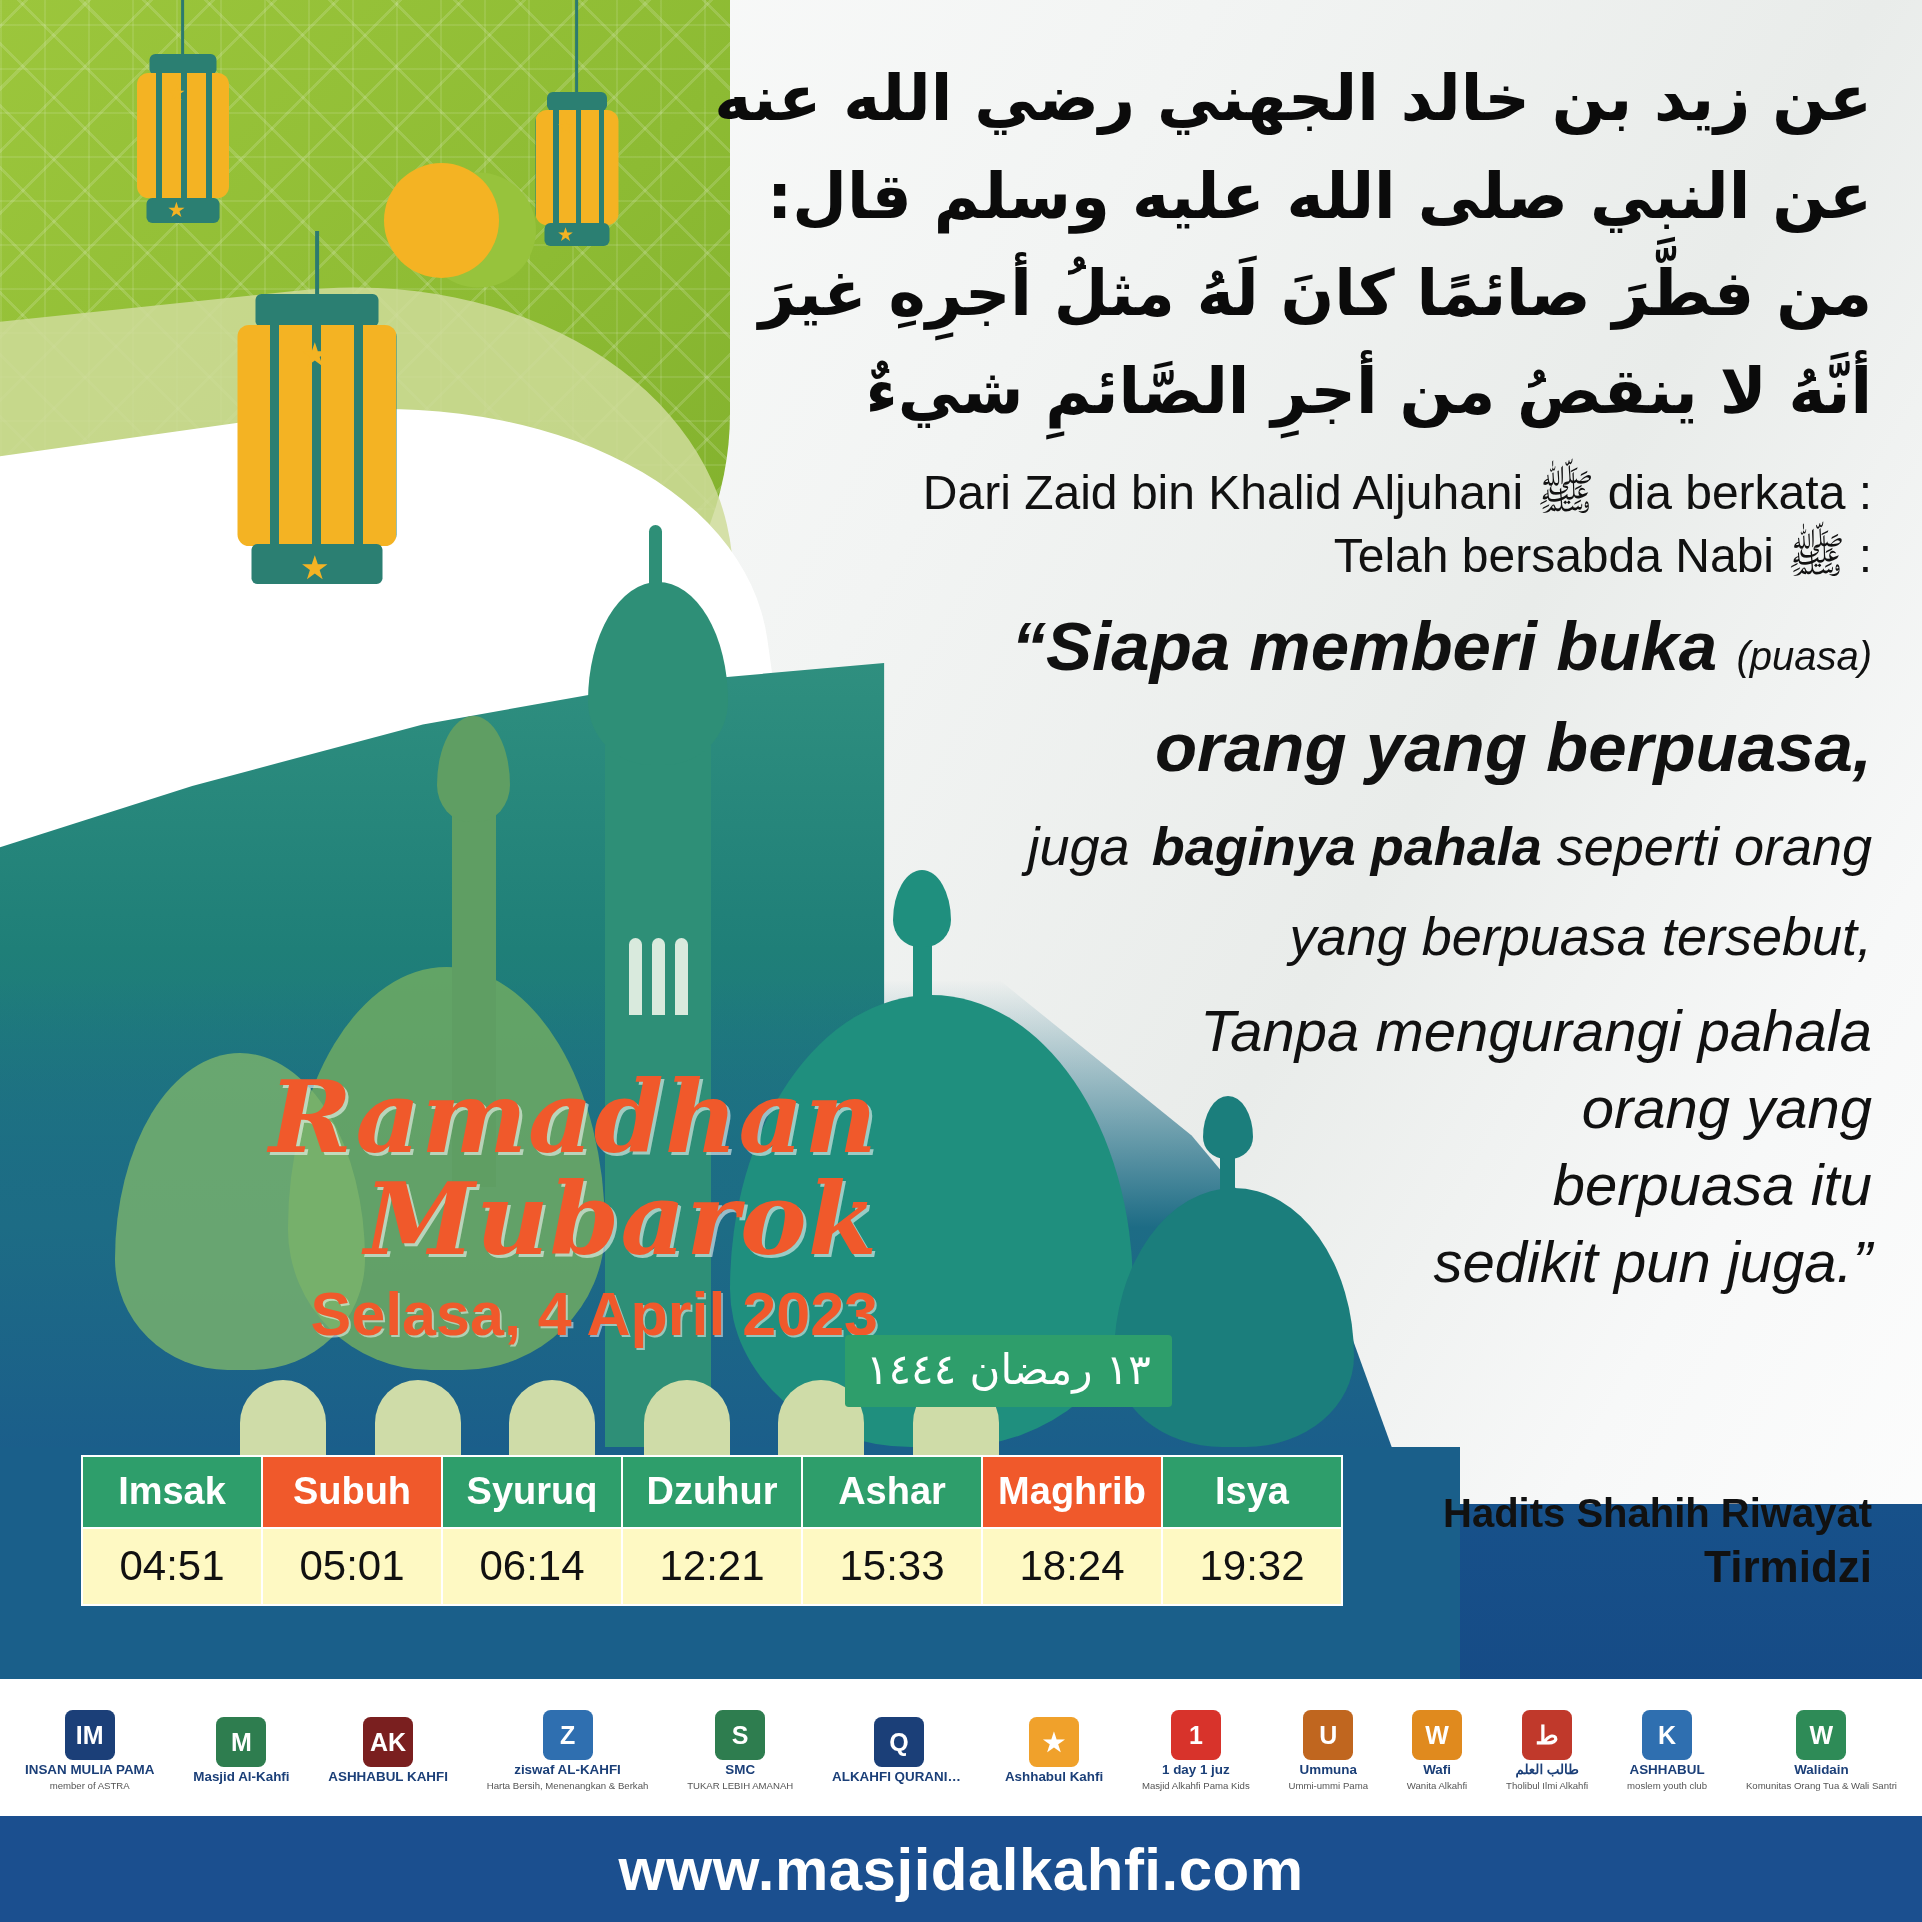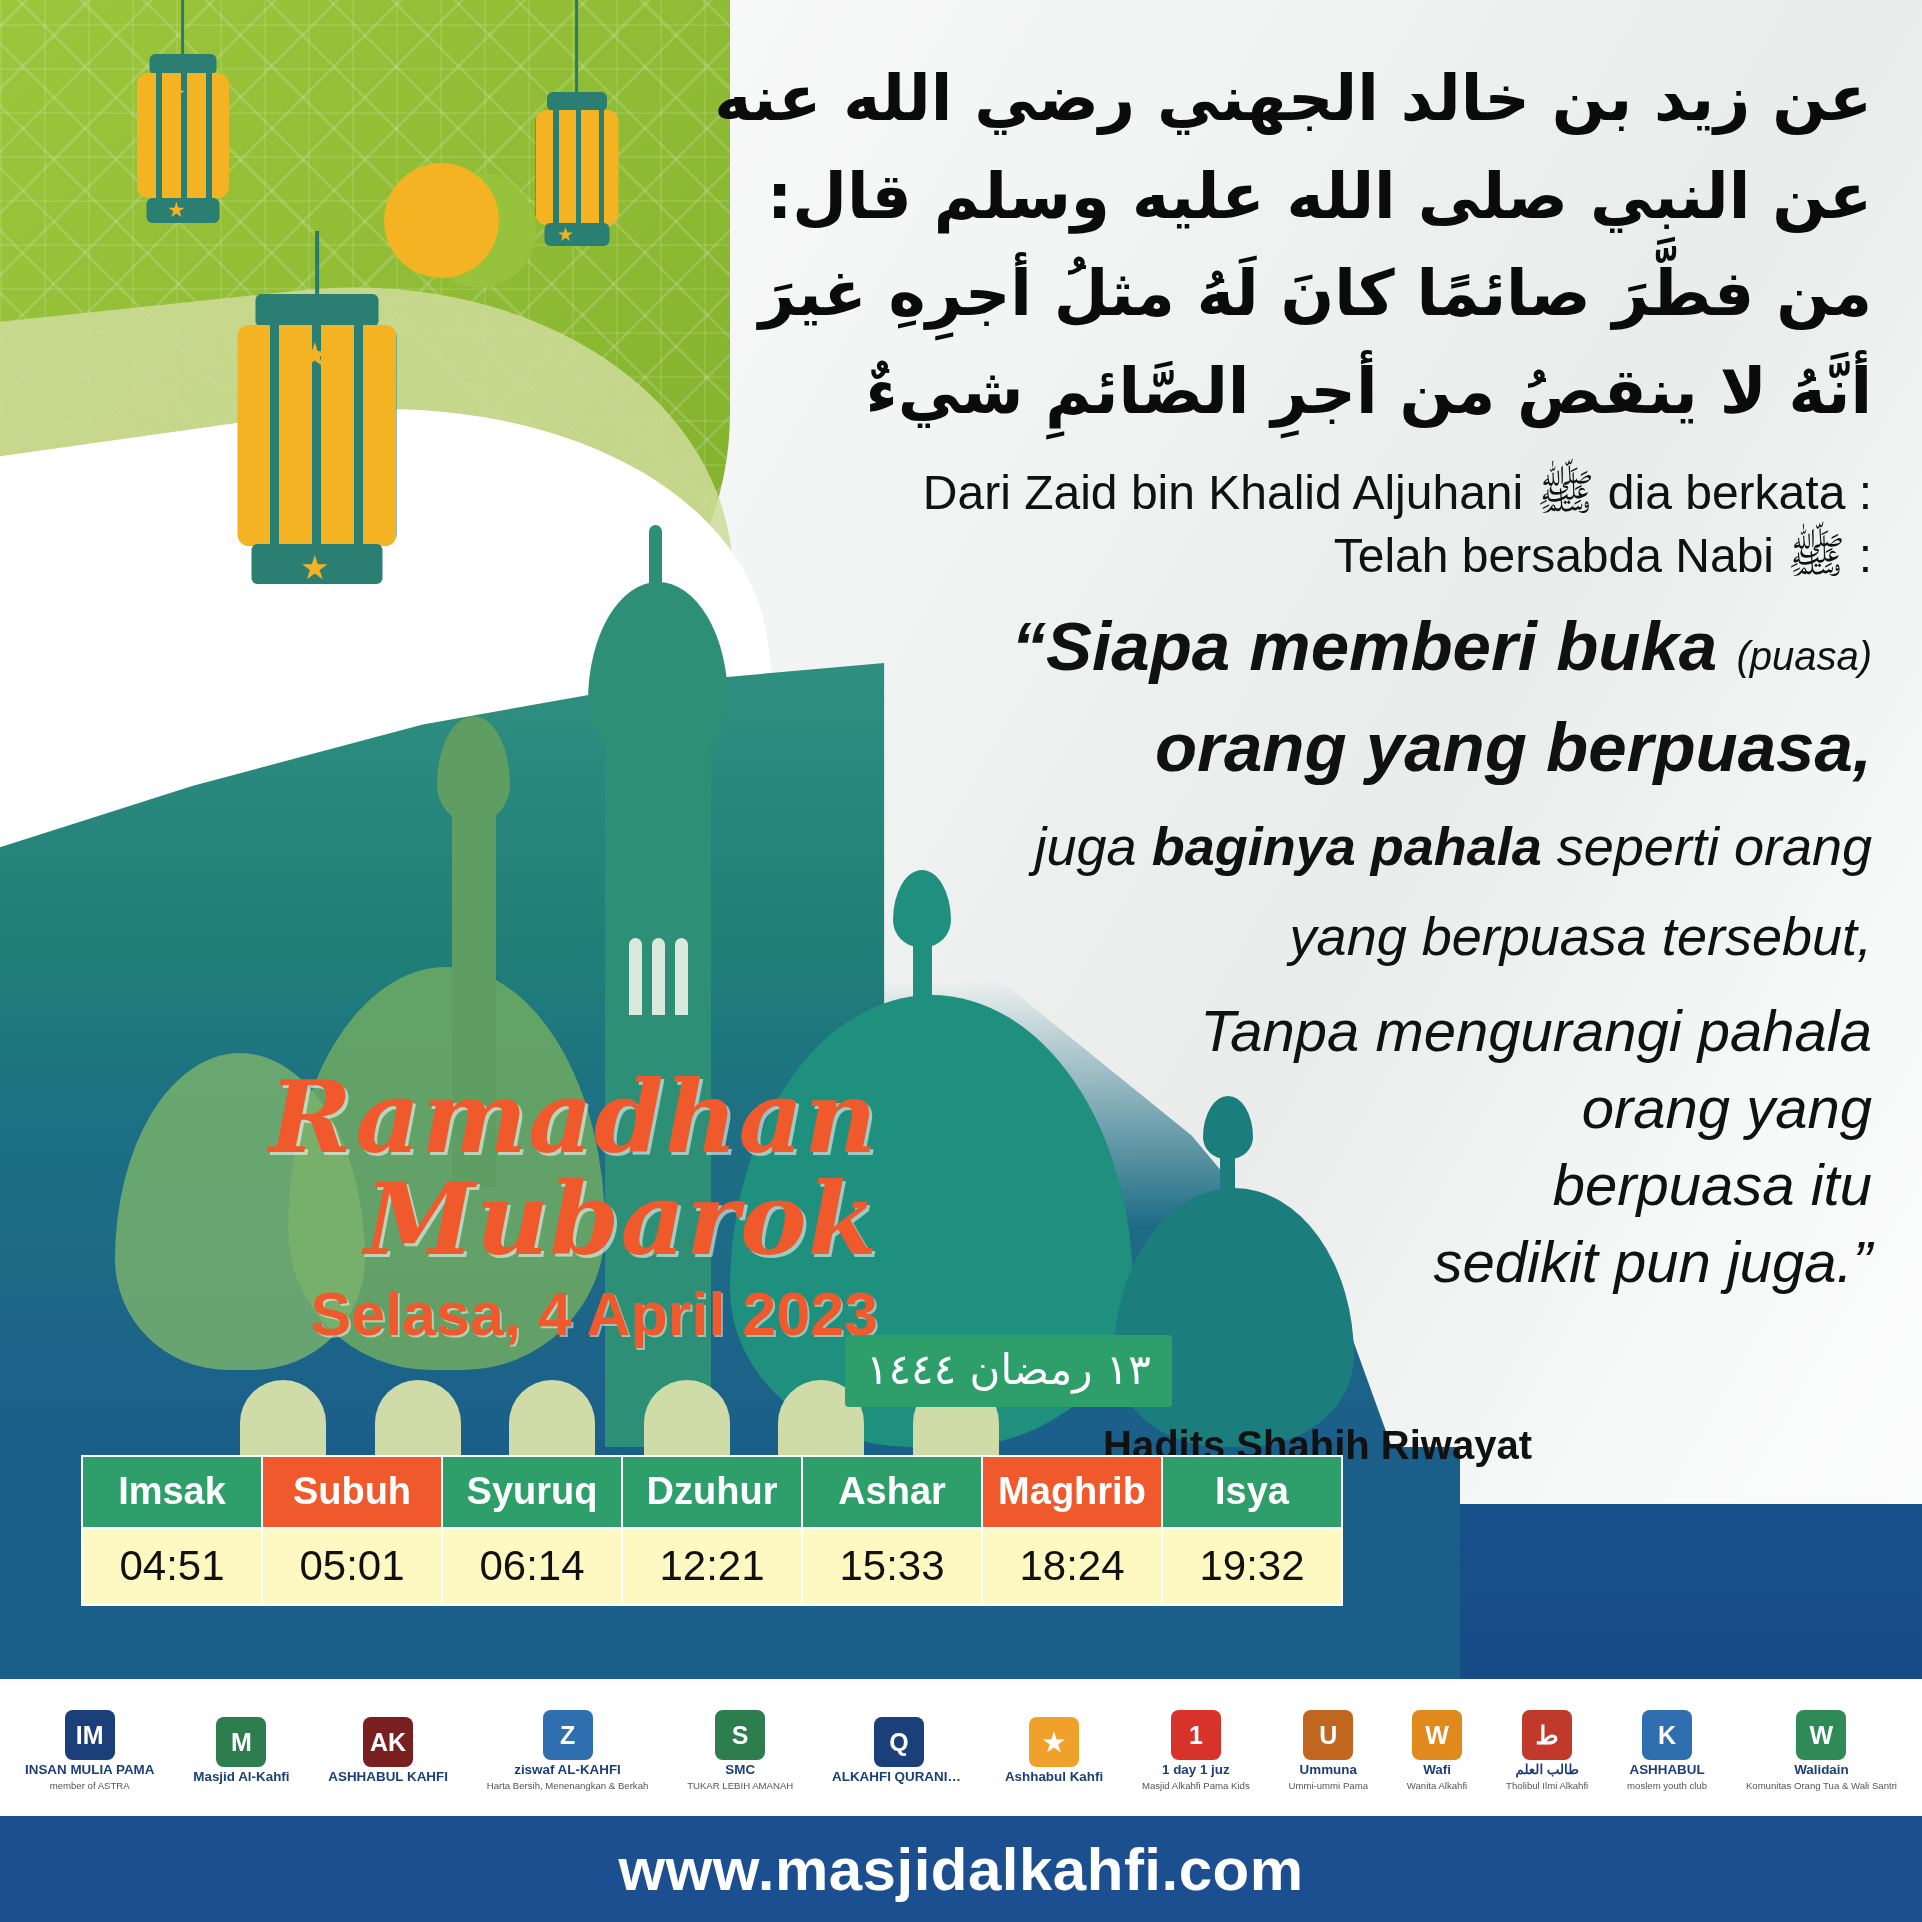--- a/index.html
+++ b/index.html
@@ -140,31 +140,32 @@
     line-height: 1.22;
     margin-top: 17.3px;
   }
   .quote-big .small { font-size: 40px; font-weight: 400; font-style: italic; }
   .quote-mid {
     font-size: 54px;
     font-style: italic;
     line-height: 1.28;
     margin-top: 21px;
   }
-  .quote-mid b { font-weight: 700; }
+  .quote-mid b { font-weight: 700; margin-left: 7px; }
   .quote-end {
     font-size: 58px;
     font-style: italic;
     line-height: 1.26;
     margin-top: 23px;
   }
   .source {
     position: absolute;
-    right: 50px; top: 1420px;
+    right: 50px; top: 1488px;
     width: 769px;
+    text-align: right;
     font-size: 40px;
     font-weight: 700;
     color: #111;
     line-height: 1.28;
   }
   .source .name { display: block; font-size: 44px; font-weight: 700; }
 
   
   .title-block { position: absolute; left: 90px; top: 1066px; width: 788px; text-align: right; }
   .title-main {

